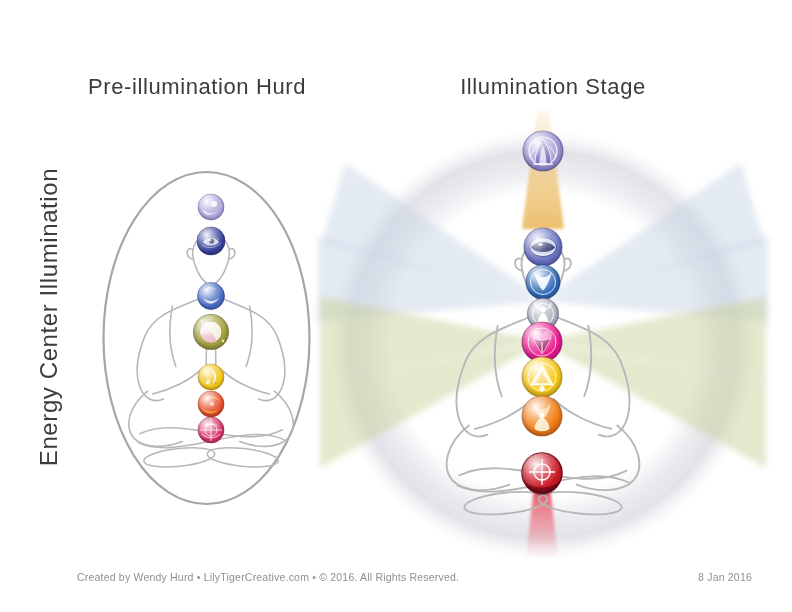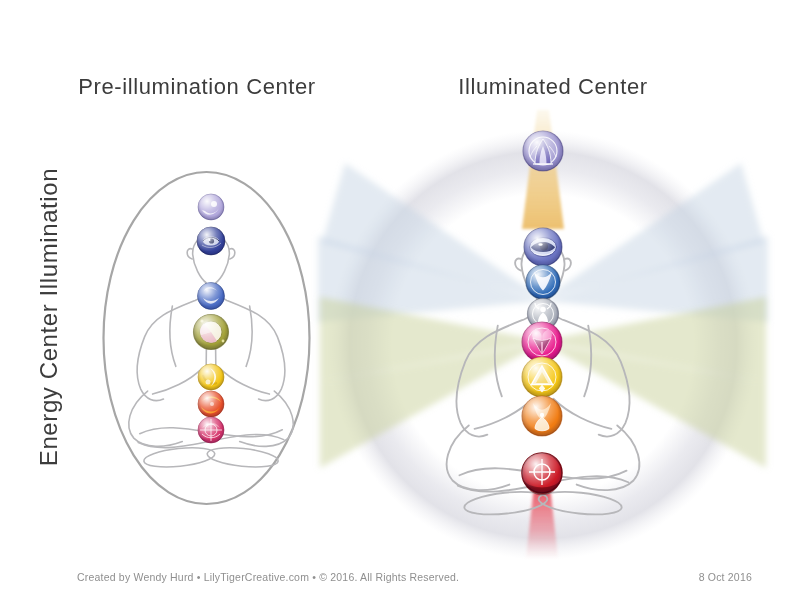--- a/index.html
+++ b/index.html
@@ -250,19 +250,19 @@
         <path d="M 0 -11 V 11 M -11 0 H 11"></path>
         <circle r="6"></circle>
         <path d="M -9 4 C -4 9 4 9 9 4"></path>
       </g>
       <circle r="13" fill="url(#gloss)"></circle>
     </g>
   </g>
 </svg>
 
 <div class="side-label">Energy Center Illumination</div>
-<div class="title title-left">Pre-illumination Center</div>
-<div class="title title-right">Illuminated Center</div>
+<div class="title title-left">Pre-illumination Hurd</div>
+<div class="title title-right">Illumination Stage</div>
 
 <div class="footer-credit">Created by Wendy Hurd • LilyTigerCreative.com • © 2016. All Rights Reserved.</div>
-<div class="footer-date">8 Oct 2016</div>
+<div class="footer-date">8 Jan 2016</div>
 
 </div>
 
 </body></html>

